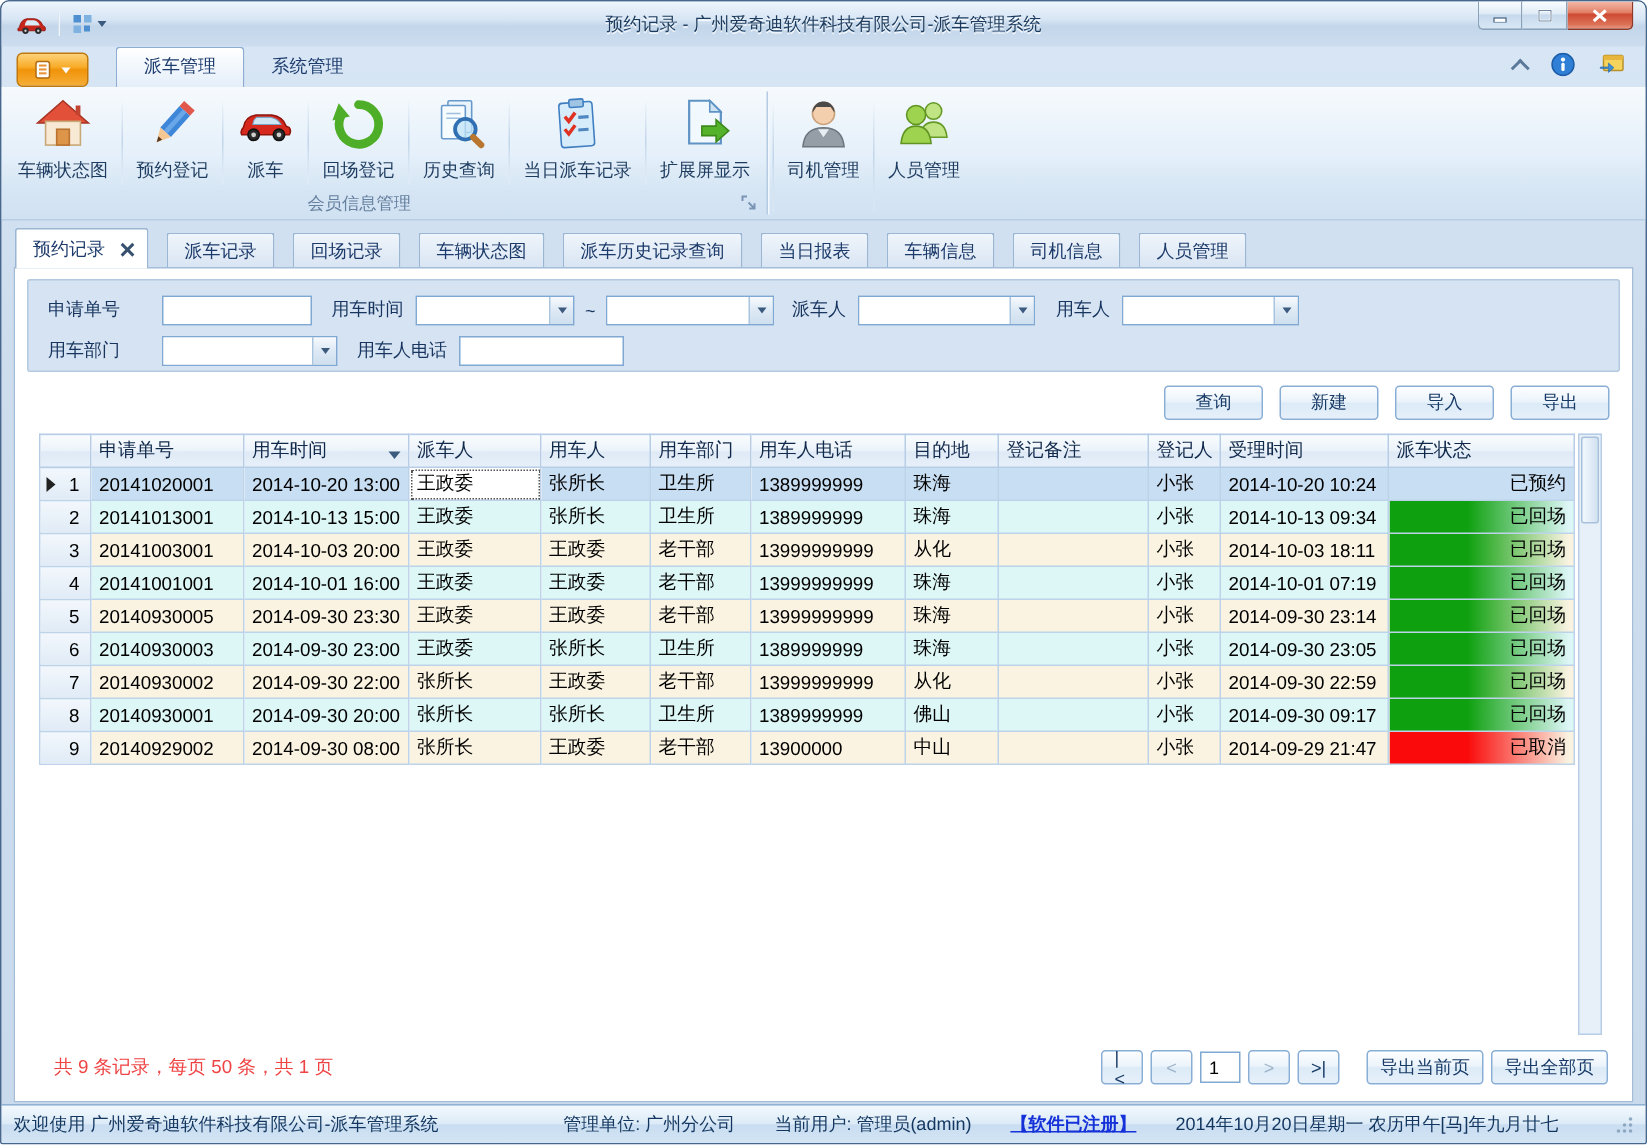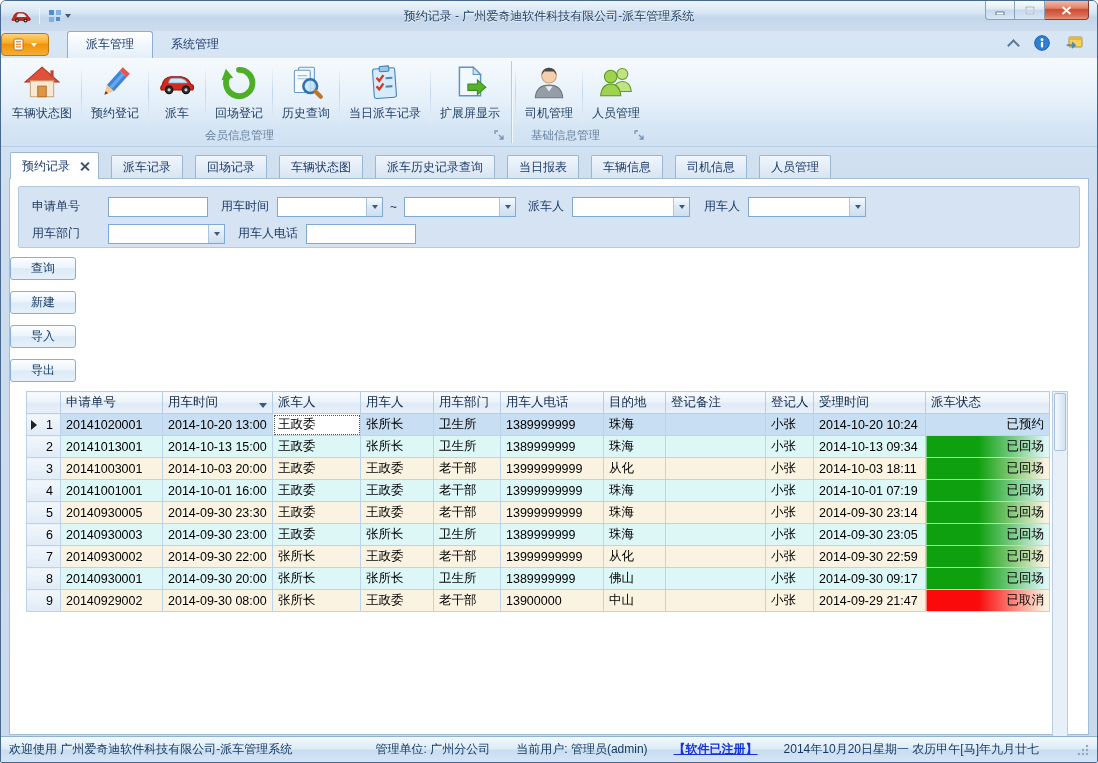--- a/index.html
+++ b/index.html
@@ -22,21 +22,21 @@
   .win-controls { position:absolute; top:0; right:8px; display:flex; z-index:3; }
   .wbtn { width:30px; height:19px; border:1px solid #8aa2ba; border-top:none;
     background:linear-gradient(180deg,#fafdff,#dfebf6 45%,#c6d9ec 50%,#d8e7f5);
     display:flex; align-items:center; justify-content:center; }
   .wbtn.min { border-radius:0 0 0 4px; }
   .wbtn.max { border-left:none; }
   .wbtn.close { width:44px; border-left:none; border-radius:0 0 4px 0; border-color:#8d3a2a;
     background:linear-gradient(180deg,#f4b8a6,#e2826a 40%,#cf4a33 48%,#db7258 85%,#e89a80); }
 
   
-  .ribbon-tabrow { position:relative; height:27px; display:flex; align-items:center; }
+  .ribbon-tabrow { position:relative; height:27px; display:flex; align-items:flex-end; padding-left:10px; }
   .app-menu { width:48px; height:23px; margin:0 18px 0 0; border:1px solid #c0790f; border-radius:4px;
     background:linear-gradient(180deg,#fdd27a,#f8ab27 42%,#f0930a 50%,#f6ae37);
     display:flex; align-items:center; justify-content:center; gap:4px; }
   .rtab { padding:4px 18px 5px; color:#1e3c6e; }
   .rtab.active { background:linear-gradient(180deg,#ffffff,#f0f6fc 55%,#e4eefa);
     border:1px solid #8eadd0; border-bottom:none; border-radius:3px 3px 0 0; }
   .ribbon-right { position:absolute; right:14px; top:4px; display:flex; gap:16px; align-items:center; }
   .chevron-up { width:9px; height:9px; border-left:2px solid #5a7898; border-top:2px solid #5a7898;
     transform:rotate(45deg); margin-top:4px; }
 
@@ -71,21 +71,21 @@
   .frow { display:flex; align-items:center; height:21px; margin-bottom:6px; color:#17355f; }
   .flabel { margin-right:8px; }
   .flabel.w1 { width:64px; margin-right:12px; }
   .tinput { height:20px; border:1px solid #7fa8d2; background:#fff; padding:0 3px; font:inherit; }
   .combo { display:flex; height:20px; border:1px solid #7fa8d2; background:#fff; }
   .combo .cfield { flex:1; border:none; outline:none; min-width:0; font:inherit; padding:0 3px; }
   .combo .carrow { width:16px; border-left:1px solid #a9c4de; display:flex; align-items:center; justify-content:center;
     background:linear-gradient(180deg,#f6fafd,#dde9f5 50%,#cfdfee); }
   .tilde { margin:0 7px; color:#17355f; }
 
-  .actionrow { display:flex; justify-content:flex-end; gap:11px; margin:9px 15px 0 0;flex-direction:column; }
+  .actionrow { display:flex; justify-content:flex-end; gap:11px; margin:9px 15px 0 0; }
   .btn { height:23px; display:flex; align-items:center; justify-content:center; color:#173a66;
     background:linear-gradient(180deg,#fdfeff,#ecf4fb 45%,#dcebf7 52%,#e6f0fa);
     border:1px solid #89aed6; border-radius:3px; padding:0 8px; }
   .abtn { width:66px; }
 
   
   .gridwrap { position:relative; margin:9px 0 0 16px; height:401px; }
   table.grid { border-collapse:collapse; table-layout:fixed; width:1023px; font-size:12.5px; }
   .grid th { height:22px; font-weight:normal; text-align:left; padding:0 5px; color:#10284a;
     border:1px solid #b7cde6; overflow:hidden; white-space:nowrap;
@@ -300,26 +300,20 @@
         <div class="btn-sep"></div>
         <div class="rbtn">
           <svg viewBox="0 0 36 36">
             <circle cx="24" cy="9.5" r="5.2" fill="#c0e383" stroke="#649a25"></circle>
             <path d="M15.5 26 q1 -9.5 8.5 -9.5 q7.5 0 8.5 9.5 z" fill="#c0e383" stroke="#649a25"></path>
             <circle cx="13" cy="12" r="6" fill="#9ed34f" stroke="#5f9422"></circle>
             <path d="M3.5 30 q1 -11 9.5 -11 q8.5 0 9.5 11 z" fill="#9ed34f" stroke="#5f9422"></path>
           </svg>
           <span class="lbl">人员管理</span>
         </div>
-      </div>
-      <div class="rgroup-label">
-        <span class="txt">基础信息管理</span>
-        <svg class="launcher" width="11" height="11" viewBox="0 0 11 11">
-          <path d="M1 4 V1 H4 M5 5 L9 9 M9 5.5 V9 H5.5" fill="none" stroke="#7a94b5" stroke-width="1.3"></path>
-        </svg>
       </div>
     </div>
   </div>
 
   <div class="doctabs">
     <div class="dtab active">
       <span>预约记录</span>
       <span class="tab-close"></span>
     </div>
     <div class="dtab">

